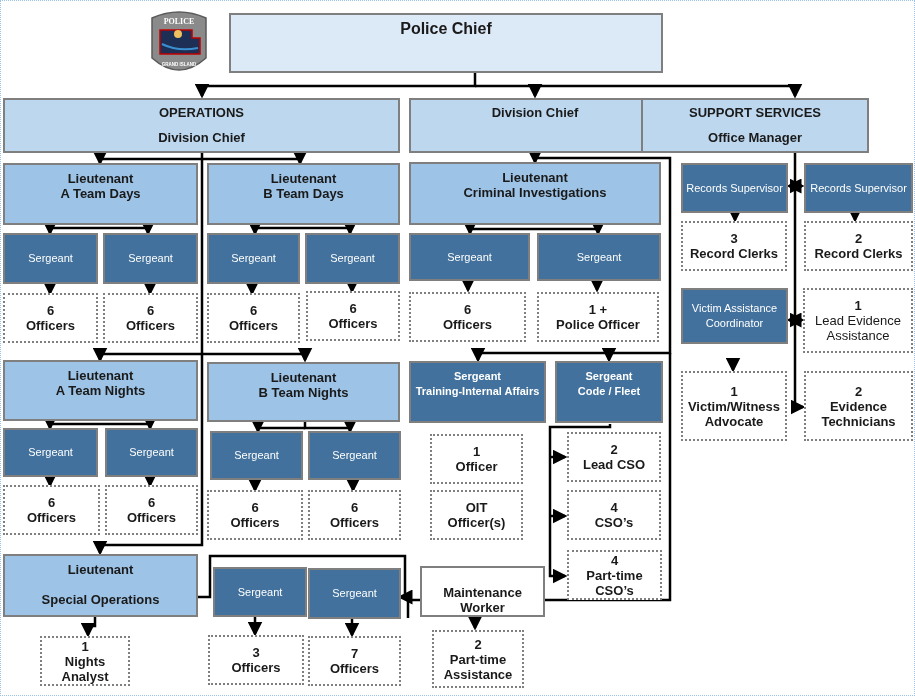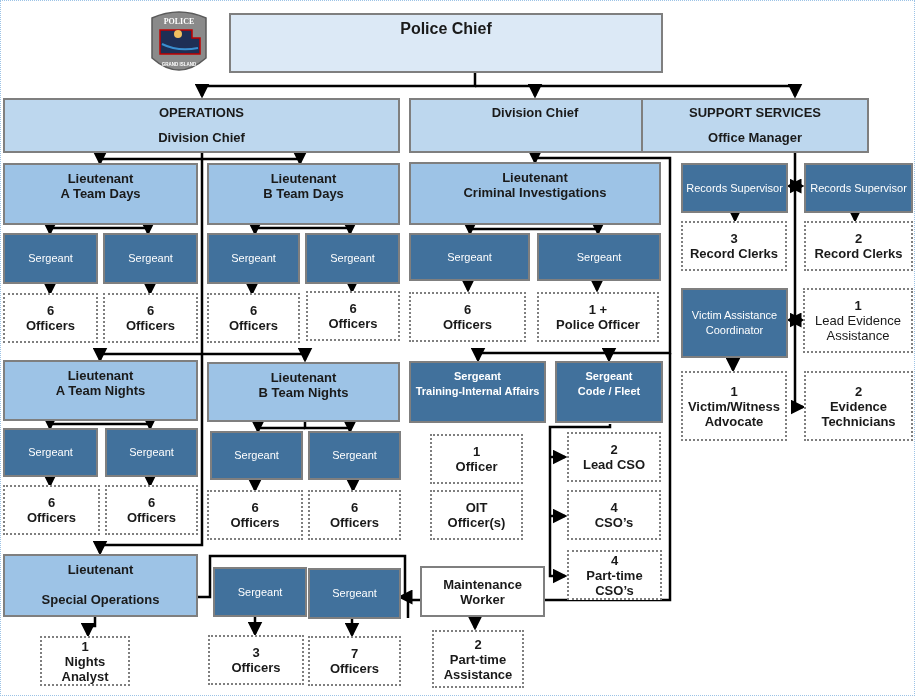--- a/index.html
+++ b/index.html
@@ -9,21 +9,21 @@
   .box { position:absolute; box-sizing:border-box; display:flex; flex-direction:column;
          align-items:center; justify-content:center; text-align:center; font-size:13px;
          line-height:15px; color:#1a1a1a; }
   .chief { background:#dce9f6; border:2px solid #7f7f7f; font-weight:bold; font-size:16px; justify-content:flex-start; padding-top:6px; }
   .div { background:#bdd7ee; border:2px solid #7f7f7f; font-weight:bold; justify-content:space-between; padding:5px 0 6px; }
   .lt { background:#9dc3e6; border:2px solid #7f7f7f; font-weight:bold; justify-content:flex-start; padding-top:6px; }
   .sgt { background:#41719c; border:2px solid #7f7f7f; color:#ffffff; font-size:11px; }
   .sgt.bold { font-weight:bold; justify-content:flex-start; padding-top:6px; }
   .sup { background:#41719c; border:2px solid #7f7f7f; color:#ffffff; font-size:11px; }
   .staff { background:#ffffff; border:2px dotted #7f7f7f; font-weight:bold; }
-  .maint { background:#ffffff; border:2px solid #7f7f7f; font-weight:bold; }
+  .maint { background:#ffffff; border:2px solid #7f7f7f; font-weight:bold;justify-content:flex-end; }
   .logo { position:absolute; left:148px; top:10px; width:62px; height:66px; }
   svg.lines { position:absolute; left:0; top:0; }
 </style>
 </head>
 <body>
 
 <div class="frame"></div>
 
 <svg class="lines" width="915" height="696">
   <defs>
@@ -286,21 +286,21 @@
   </div>
 <div class="box staff" style="left:681px;top:221px;width:106px;height:50px;">
     <span>3</span>
     <span>Record Clerks</span>
   </div>
 <div class="box staff" style="left:804px;top:221px;width:109px;height:50px;">
     <span>2</span>
     <span>Record Clerks</span>
   </div>
 
-<div class="box sup" style="left:681px;top:288px;width:107px;height:70px;">
+<div class="box sup" style="left:681px;top:288px;width:107px;height:56px;">
   <span>Victim Assistance</span>
   <span>Coordinator</span>
 </div>
 <div class="box staff" style="left:803px;top:288px;width:110px;height:65px;">
   <span>1</span>
   <span style="font-weight:normal;">Lead Evidence</span>
   <span style="font-weight:normal;">Assistance</span>
 </div>
 <div class="box staff" style="left:681px;top:371px;width:106px;height:70px;">
   <span>1</span>

